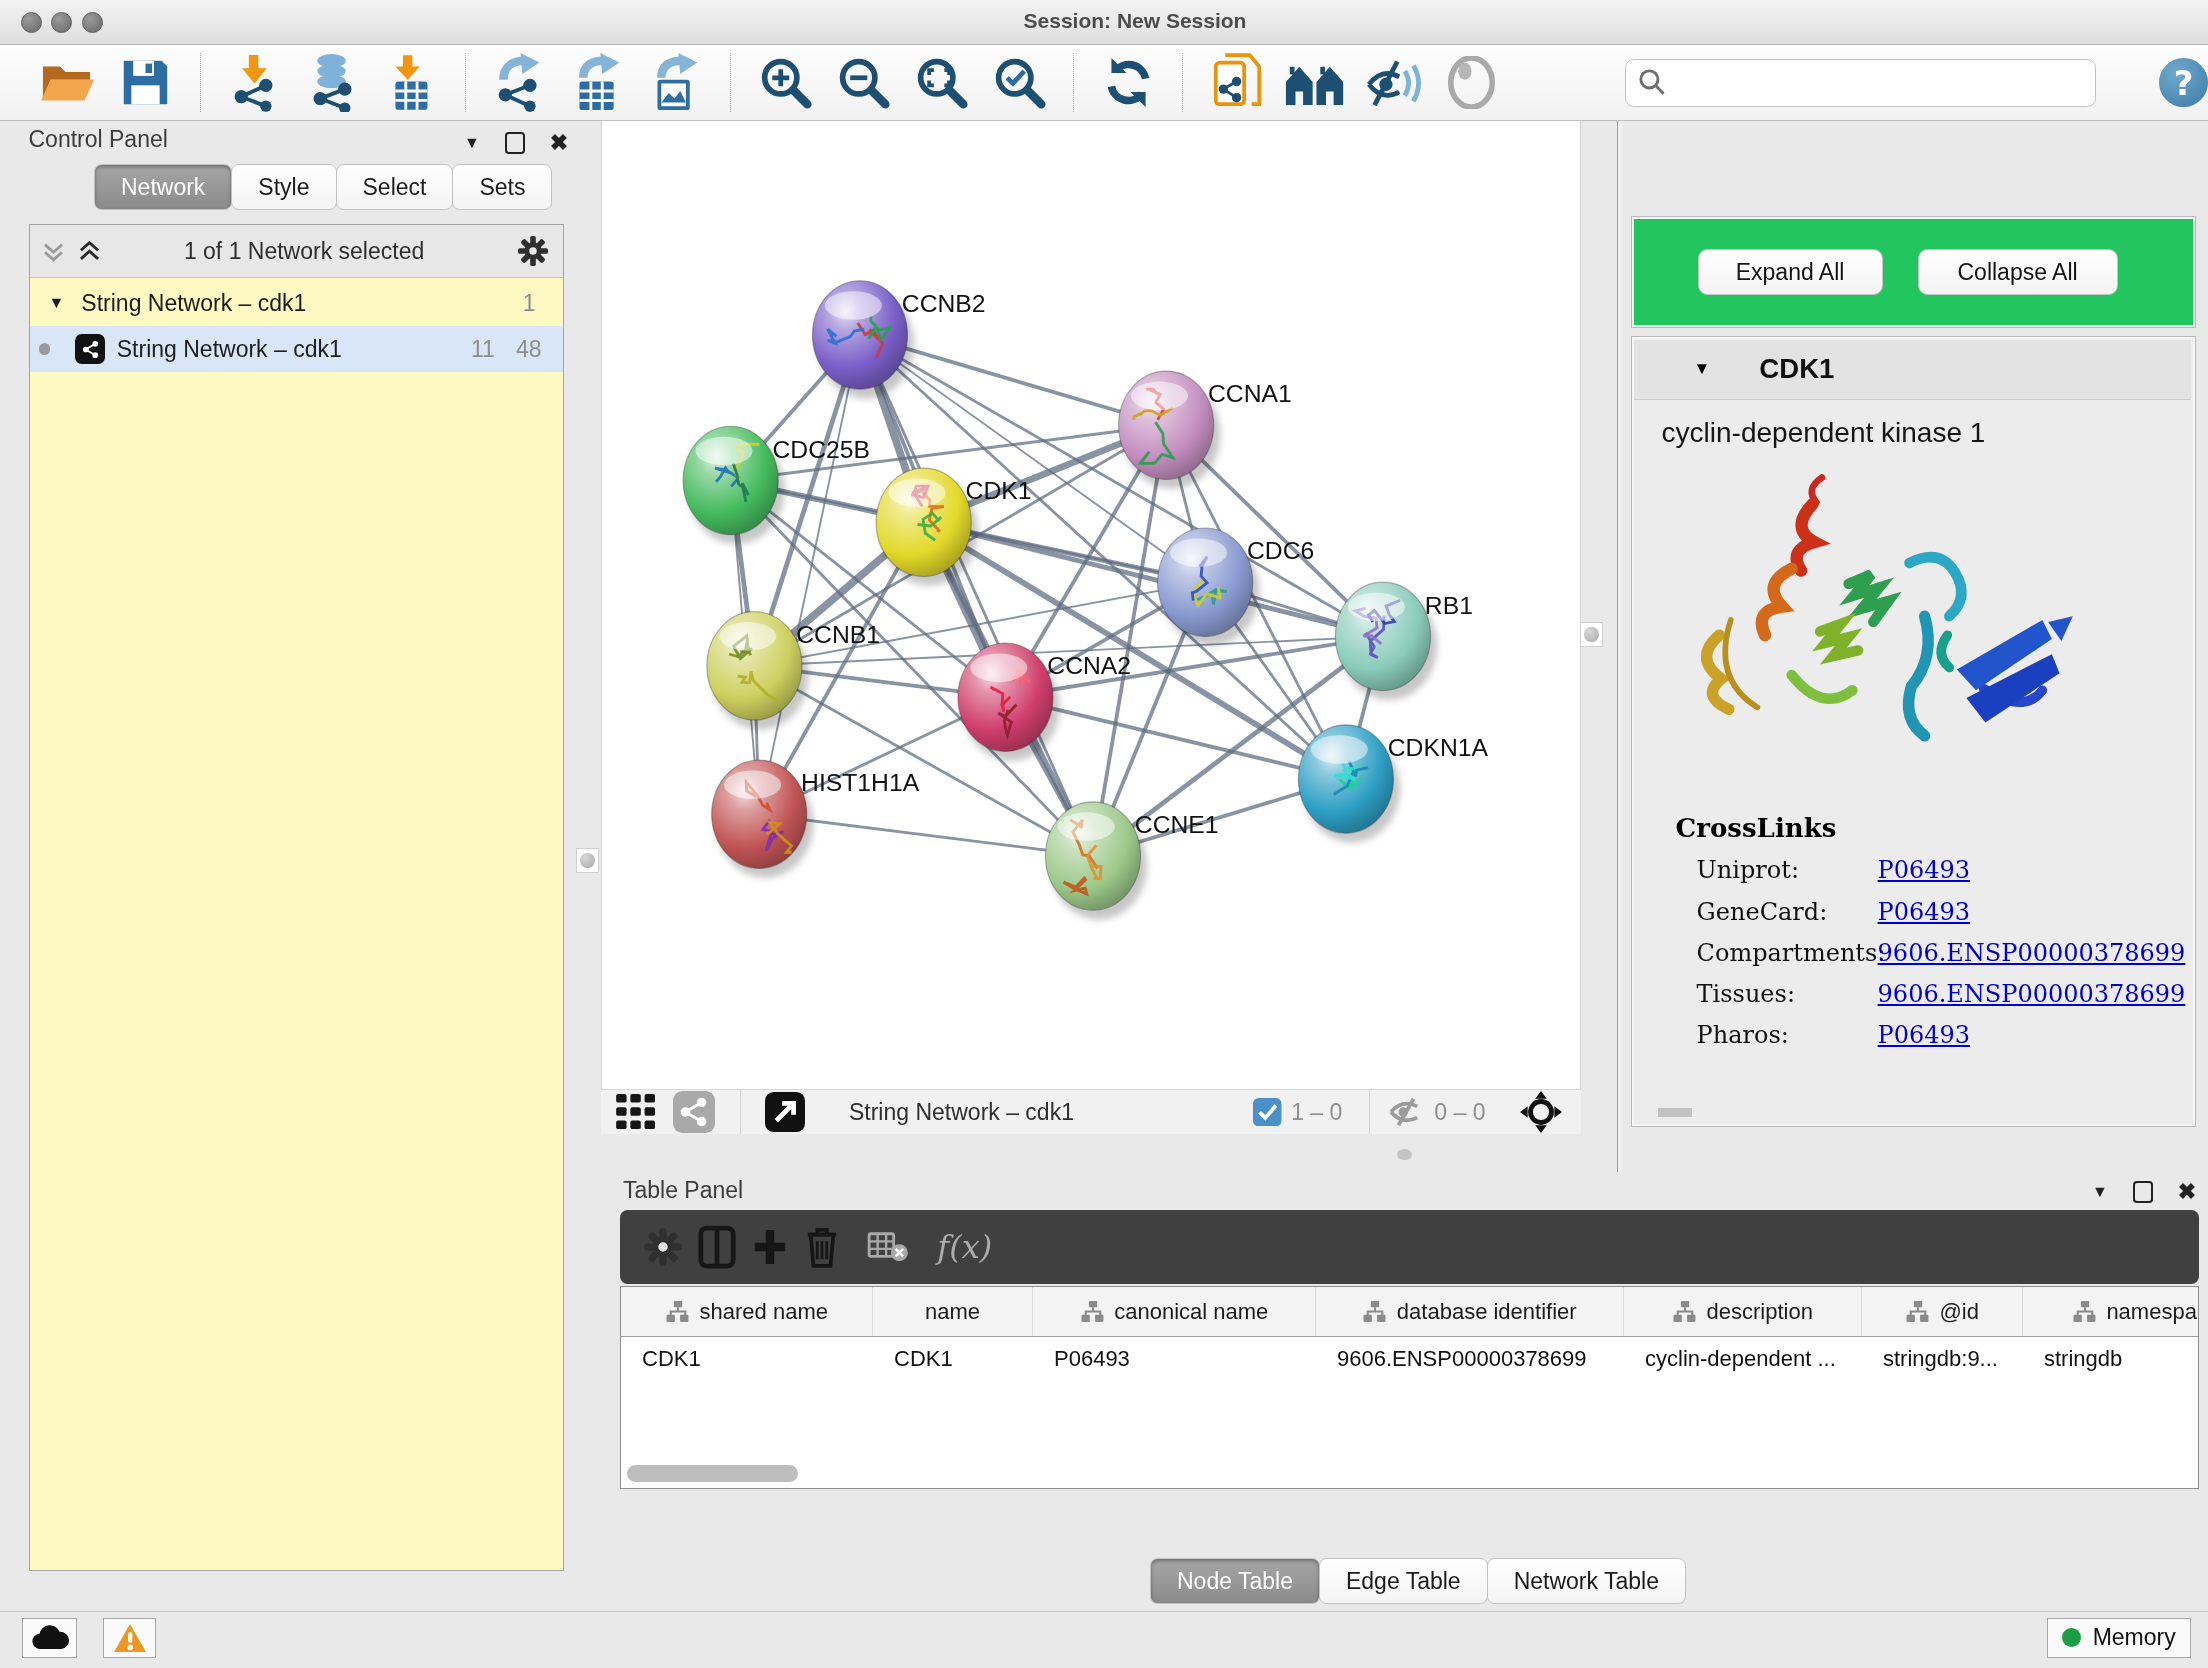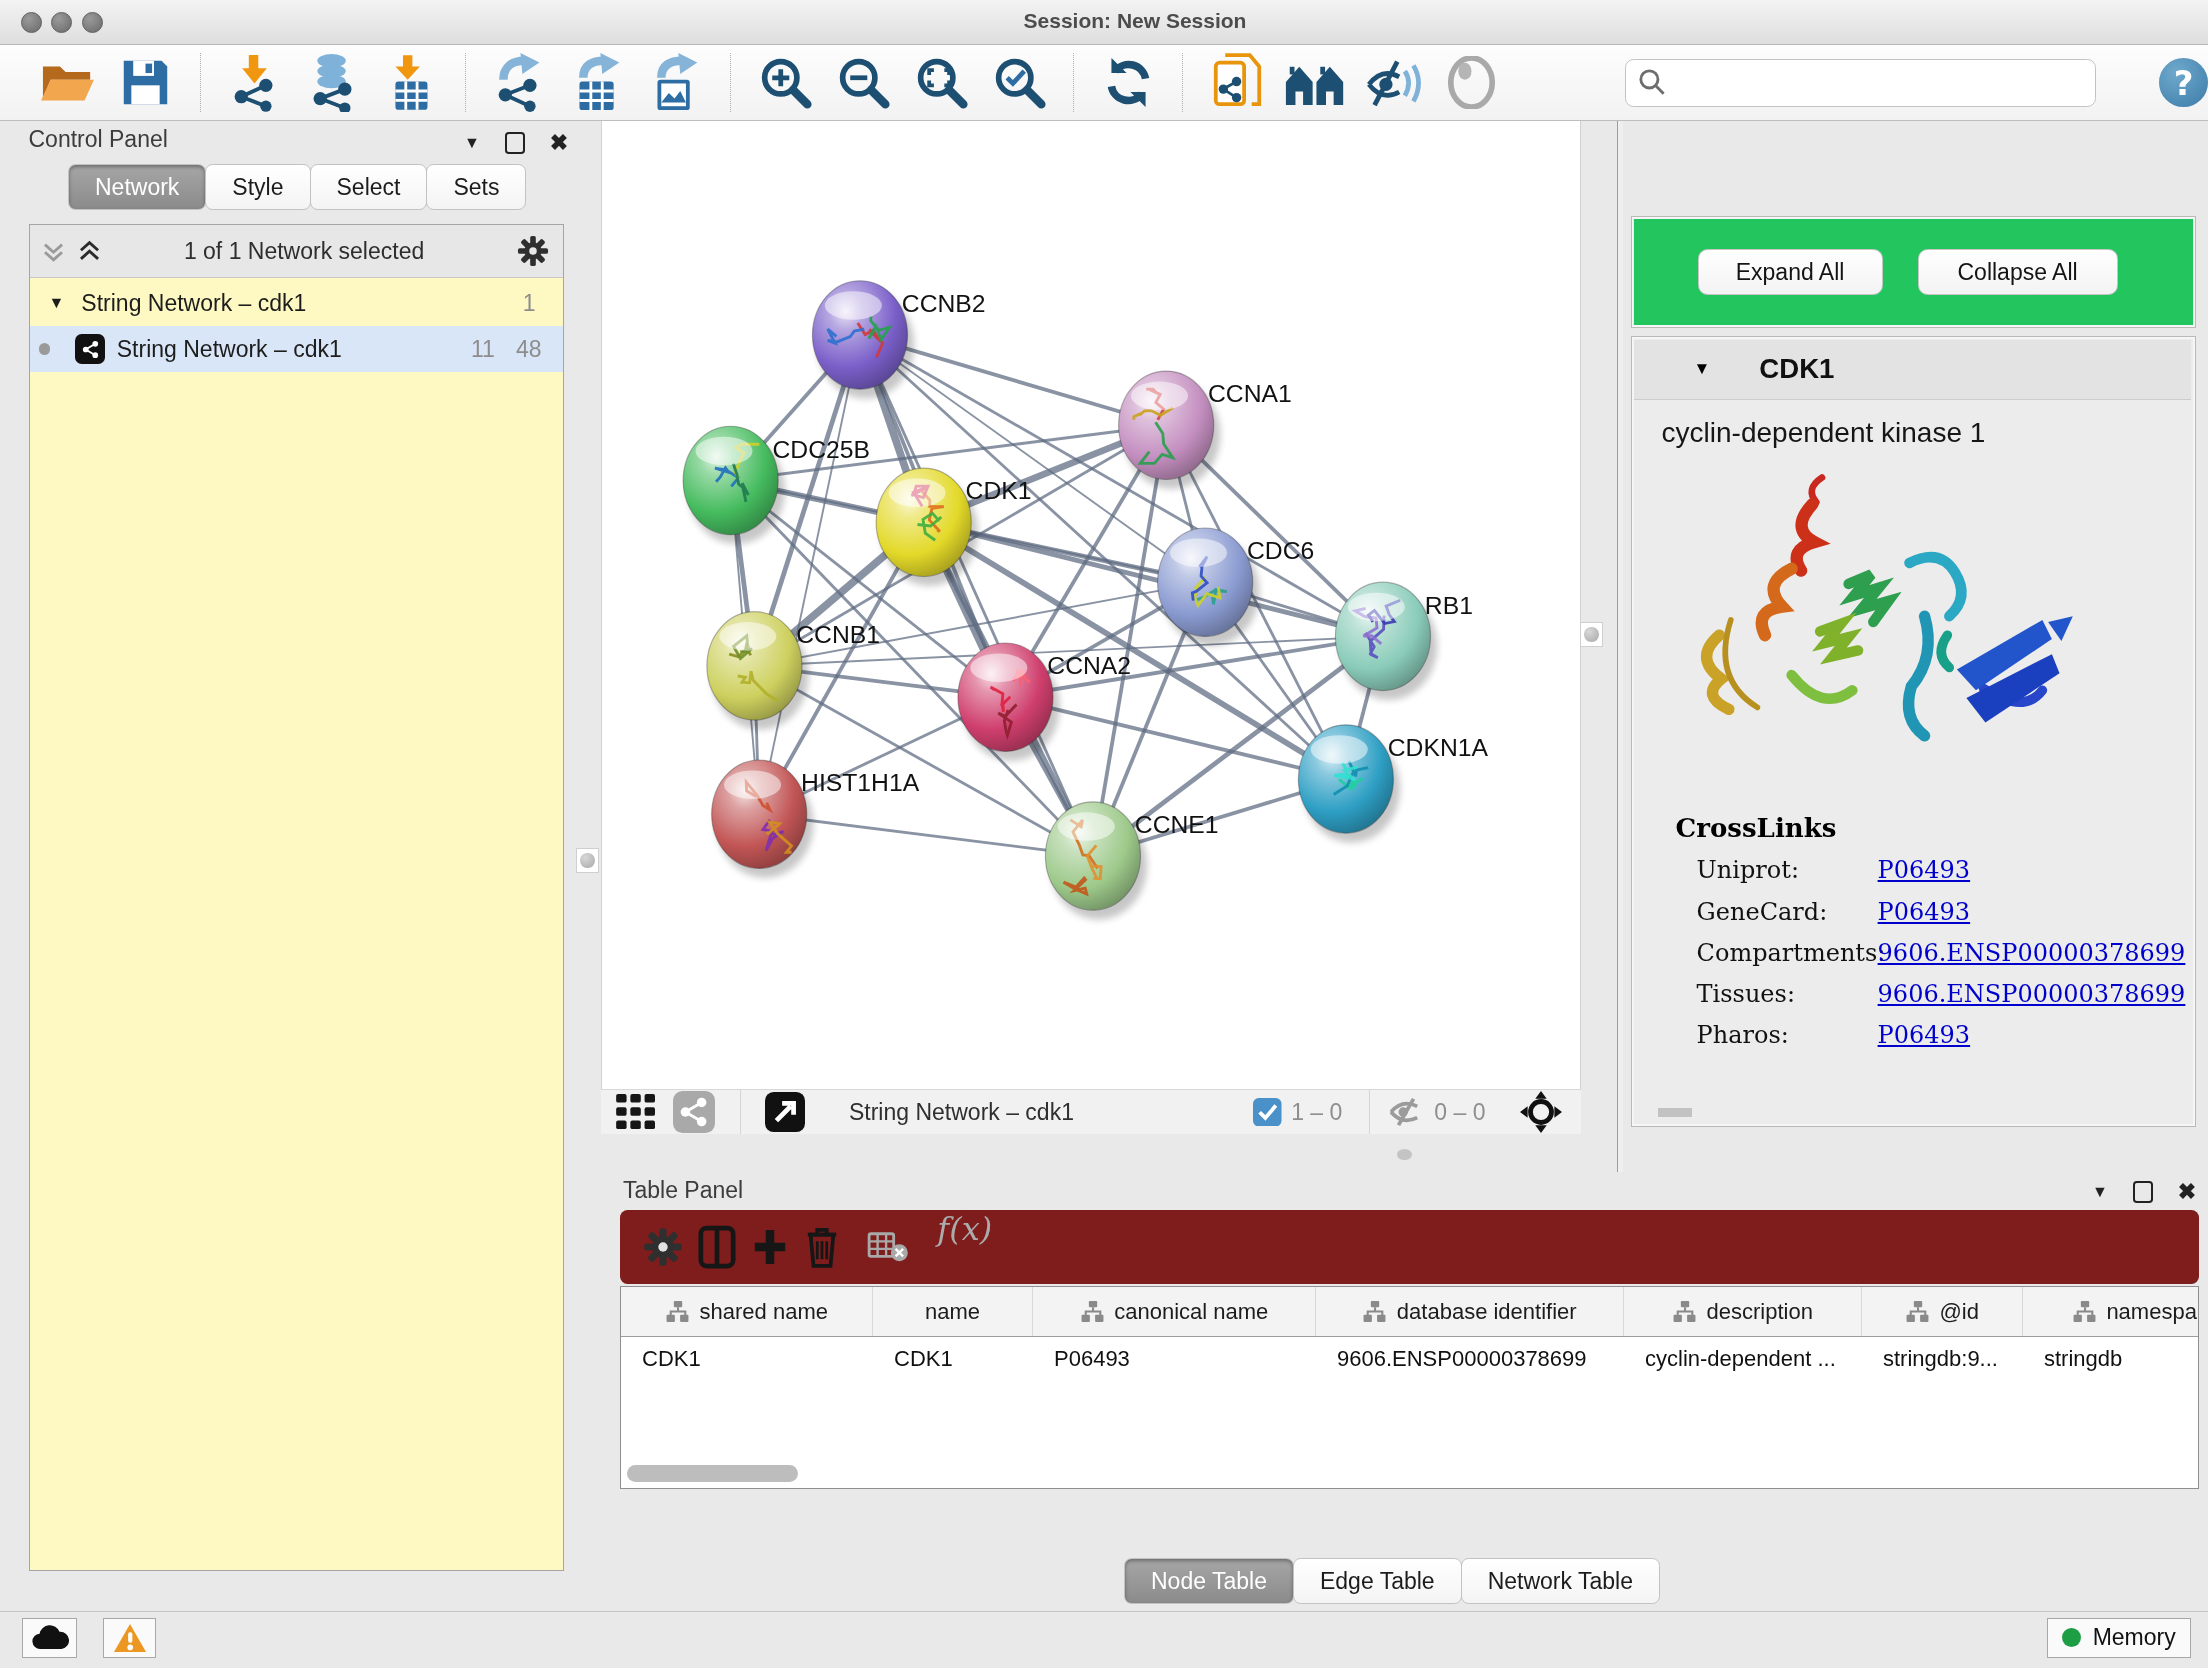--- a/index.html
+++ b/index.html
@@ -30,21 +30,21 @@
   
   .panel-title{font-size:23px;color:#3c3c3c;}
   .win-icons{position:absolute;display:flex;gap:25px;align-items:center;}
   .wi-caret{font-size:16px;color:#222;line-height:1;}
   .wi-float{width:16px;height:18px;border:2.4px solid #222;border-radius:3.8px;}
   .wi-close{font-size:22px;color:#222;font-weight:bold;line-height:1;}
   .tab{height:44px;padding:0 26px;display:flex;align-items:center;justify-content:center;
     background:linear-gradient(#ffffff,#f4f4f4);border:1px solid #c2c2c2;border-radius:7.6px;
     font-size:23px;color:#1c1c1c;margin-right:-1px;}
   .tab.sel{background:linear-gradient(#a6a6a6,#8b8b8b);color:#fff;
-    box-shadow:inset 0 1.9px 3.8px rgba(0,0,0,.35);}
+    box-shadow:inset 0 1.9px 3.8px rgba(0,0,0,.35);margin-left:26px;}
   
   #cp-tabs{left:68px;top:164px;display:flex;}
   #cp-box{left:28.5px;top:224px;width:535px;height:1347px;background:#fef9c3;
     border:1px solid #a5a5a5;box-sizing:border-box;}
   #cp-box-head{position:absolute;left:0;top:0;width:100%;height:53px;background:#e7e7e7;
     border-bottom:1px solid #c9c9c9;display:flex;align-items:center;box-sizing:border-box;}
   #cp-summary{flex:1;text-align:center;font-size:23px;color:#2e2e2e;}
   .chev{margin-left:11.4px;}
   .tree-row{position:absolute;left:0;width:100%;height:46px;display:flex;align-items:center;
     font-size:23px;color:#1d1d1d;box-sizing:border-box;}
@@ -83,22 +83,22 @@
   #gene-name{font-size:27.6px;font-weight:bold;color:#111;}
   #gene-desc{position:absolute;left:30px;top:80px;font-size:28px;color:#161616;}
   #xl-block{position:absolute;left:0;top:476px;width:100%;
     font-family:"DejaVu Serif",serif;}
   #xl-head{margin-left:44px;font-size:26px;font-weight:bold;color:#000;}
   .xrow{display:flex;margin:13.3px 0 0 65px;font-size:24px;}
   .xlabel{width:181px;color:#111;}
   .xlink{color:#0000cc;text-decoration:underline;}
   #rp-thumb{position:absolute;left:26px;bottom:9.5px;width:34px;height:8.6px;background:#c2c2c2;}
   
-  #tp-toolbar{left:620px;top:1210px;width:1579px;height:74px;background:#7f1d1d;
-    border-radius:7.6px;display:flex;padding-left:15px;box-sizing:border-box;}
+  #tp-toolbar{left:620px;top:1210px;width:1579px;height:74px;background:#404040;
+    border-radius:7.6px;display:flex;align-items:center;padding-left:15px;box-sizing:border-box;}
   #tp-box{left:620px;top:1286px;width:1579px;height:203px;background:#fff;
     border:1.9px solid #8f8f8f;box-sizing:border-box;overflow:hidden;}
   #tbl-head{display:flex;height:49px;background:#f3f3f3;border-bottom:1.9px solid #9c9c9c;}
   .th{display:flex;align-items:center;justify-content:center;gap:9.5px;font-size:22px;
     color:#1c1c1c;border-right:1px solid #d8d8d8;box-sizing:border-box;flex-shrink:0;}
   #tbl-row{display:flex;height:44px;align-items:center;}
   .td{font-size:22px;color:#111;padding-left:21px;box-sizing:border-box;flex-shrink:0;
     white-space:nowrap;overflow:hidden;}
   #h-scroll{position:absolute;left:5.7px;bottom:5.7px;width:171px;height:17px;background:#bdbdbd;
     border-radius:8.6px;}

